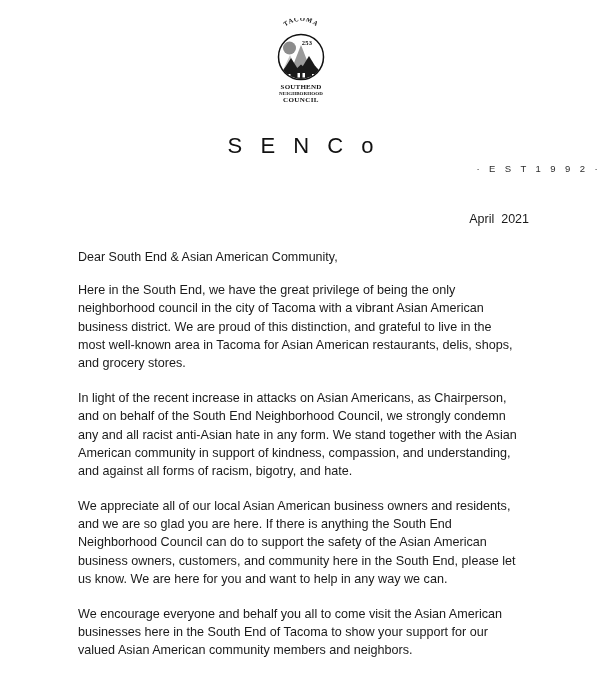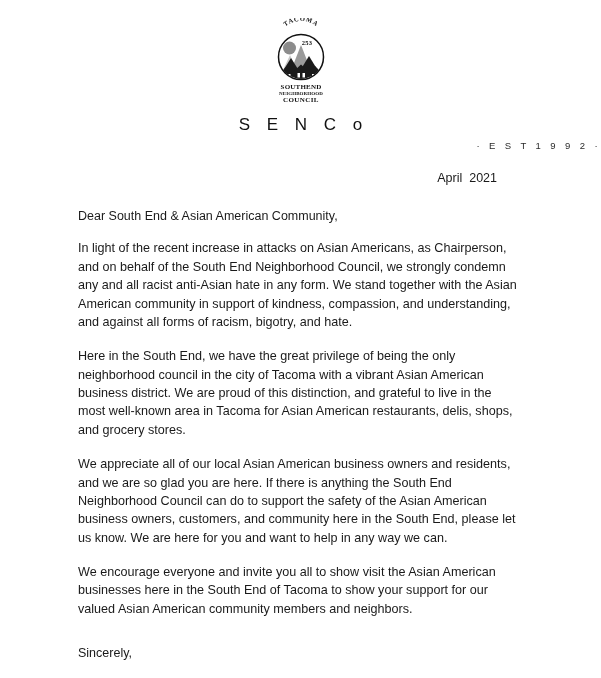--- a/index.html
+++ b/index.html
@@ -30,42 +30,42 @@
   }
 
   .logo-mark {
     width: 80px;
     height: 92px;
     margin: 0 auto;
     display: block;
   }
 
   .wordmark {
-    margin-top: 6px;
-    font-size: 17px;
+    margin-top: 24px;
+    font-size: 22px;
     letter-spacing: 6px;
     font-weight: 400;
     color: #111111;
     line-height: 1.1;
     text-indent: 6px;
   }
 
   .est-line {
     margin-top: 5px;
     font-size: 9.5px;
     letter-spacing: 3.4px;
     color: #2b2b2b;
     text-indent: 3.4px;
     text-align: right;
   }
 
   
   .date-line {
-    margin-top: 20px;
-    padding-right: 104px;
+    margin-top: 38px;
+    padding-right: 72px;
     text-align: right;
     font-size: 12.5px;
     color: #1a1a1a;
     white-space: pre;
   }
 
   
   .letter-body {
     margin-top: 22px;
     padding-left: 78px;
@@ -152,21 +152,21 @@
     <div class="wordmark">S E N C o</div>
     <div class="est-line">· E S T 1 9 9 2 ·</div>
   </div>
 
   <div class="date-line">April  2021</div>
 
   <div class="letter-body">
 
     <p class="salutation">Dear South End &amp; Asian American Community,</p>
 
+    <p class="para">Here in the South End, we have the great privilege of being the only neighborhood council in the city of Tacoma with a vibrant Asian American business district. We are proud of this distinction, and grateful to live in the most well-known area in Tacoma for Asian American restaurants, delis, shops, and grocery stores.</p>
     <p class="para">In light of the recent increase in attacks on Asian Americans, as Chairperson, and on behalf of the South End Neighborhood Council, we strongly condemn any and all racist anti-Asian hate in any form. We stand together with the Asian American community in support of kindness, compassion, and understanding, and against all forms of racism, bigotry, and hate.</p>
-    <p class="para">Here in the South End, we have the great privilege of being the only neighborhood council in the city of Tacoma with a vibrant Asian American business district. We are proud of this distinction, and grateful to live in the most well-known area in Tacoma for Asian American restaurants, delis, shops, and grocery stores.</p>
     <p class="para">We appreciate all of our local Asian American business owners and residents, and we are so glad you are here. If there is anything the South End Neighborhood Council can do to support the safety of the Asian American business owners, customers, and community here in the South End, please let us know. We are here for you and want to help in any way we can.</p>
-    <p class="para">We encourage everyone and invite you all to show visit the Asian American businesses here in the South End of Tacoma to show your support for our valued Asian American community members and neighbors.</p>
+    <p class="para">We encourage everyone and behalf you all to come visit the Asian American businesses here in the South End of Tacoma to show your support for our valued Asian American community members and neighbors.</p>
 
     <p class="closing">Sincerely,</p>
 
   </div>
 </div>
 
 </body></html>

